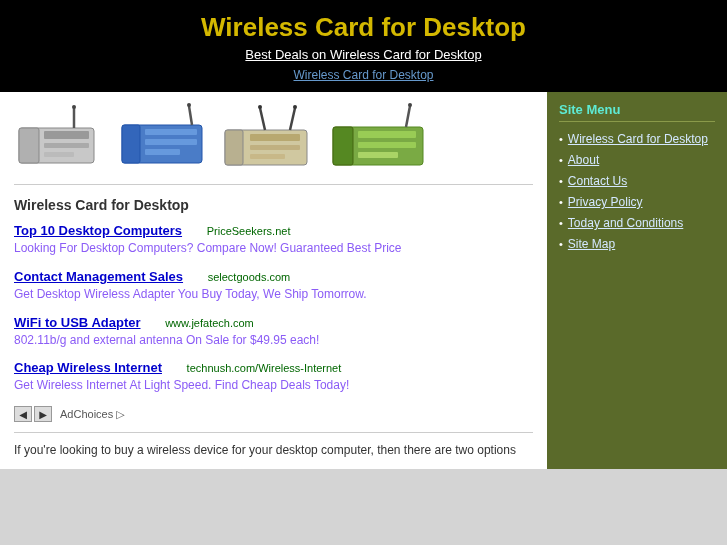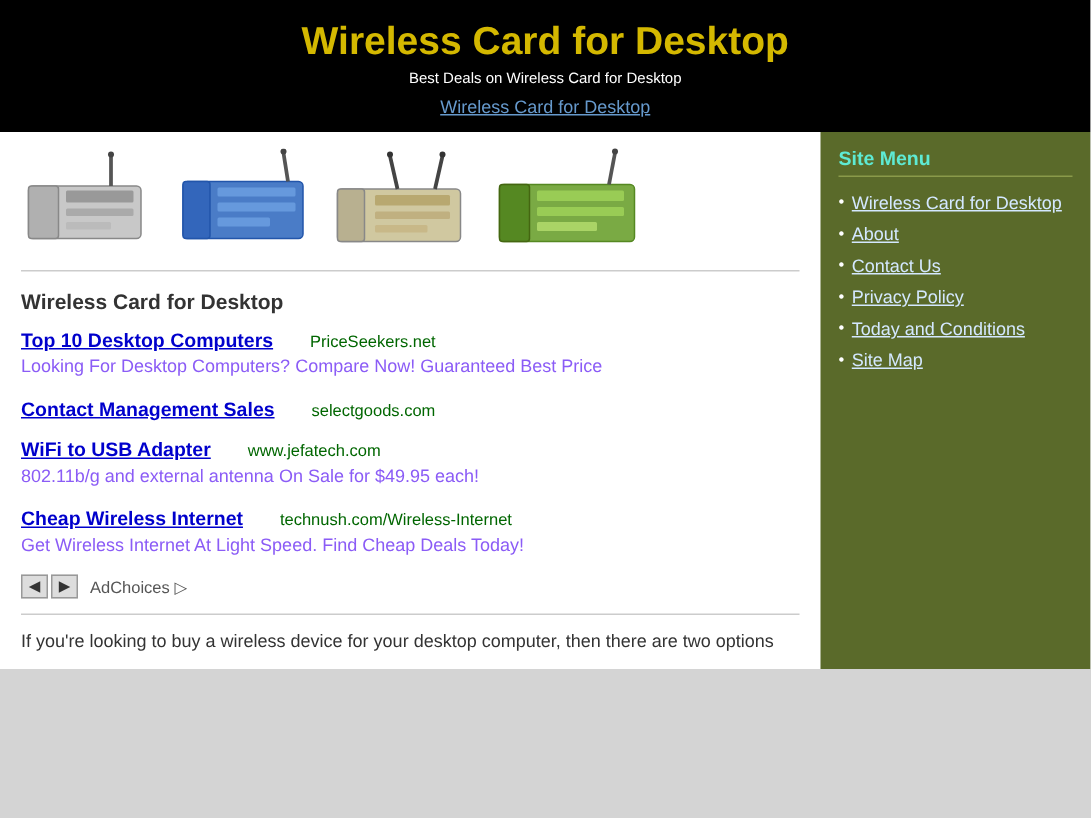--- a/index.html
+++ b/index.html
@@ -10,23 +10,24 @@
       text-align: center;
       padding: 12px 10px 10px;
     }
     #header h1 {
       color: #d4b800;
       font-size: 26px;
       font-weight: bold;
     }
     #header h2 {
       color: #fff;
-      font-size: 10px;
+      font-size: 13px;
       font-weight: normal;
       margin-top: 4px;
+      text-decoration: underline;
     }
     #header a {
       color: #6699cc;
       font-size: 12px;
       text-decoration: underline;
       display: inline-block;
       margin-top: 6px;
     }
 
     #page-wrapper {
@@ -225,20 +226,21 @@
       <a class="ad-title" href="#">Top 10 Desktop Computers</a>
       <span class="ad-source">PriceSeekers.net</span>
     </div>
     <div class="ad-desc">Looking For Desktop Computers? Compare Now! Guaranteed Best Price</div>
   </div>
         <div class="ad-item">
     <div>
       <a class="ad-title" href="#">Contact Management Sales</a>
       <span class="ad-source">selectgoods.com</span>
     </div>
+    <div class="ad-desc">Get Desktop Wireless Adapter You Buy Today, We Ship Tomorrow.</div>
   </div>
         <div class="ad-item">
     <div>
       <a class="ad-title" href="#">WiFi to USB Adapter</a>
       <span class="ad-source">www.jefatech.com</span>
     </div>
     <div class="ad-desc">802.11b/g and external antenna On Sale for $49.95 each!</div>
   </div>
         <div class="ad-item">
     <div>

